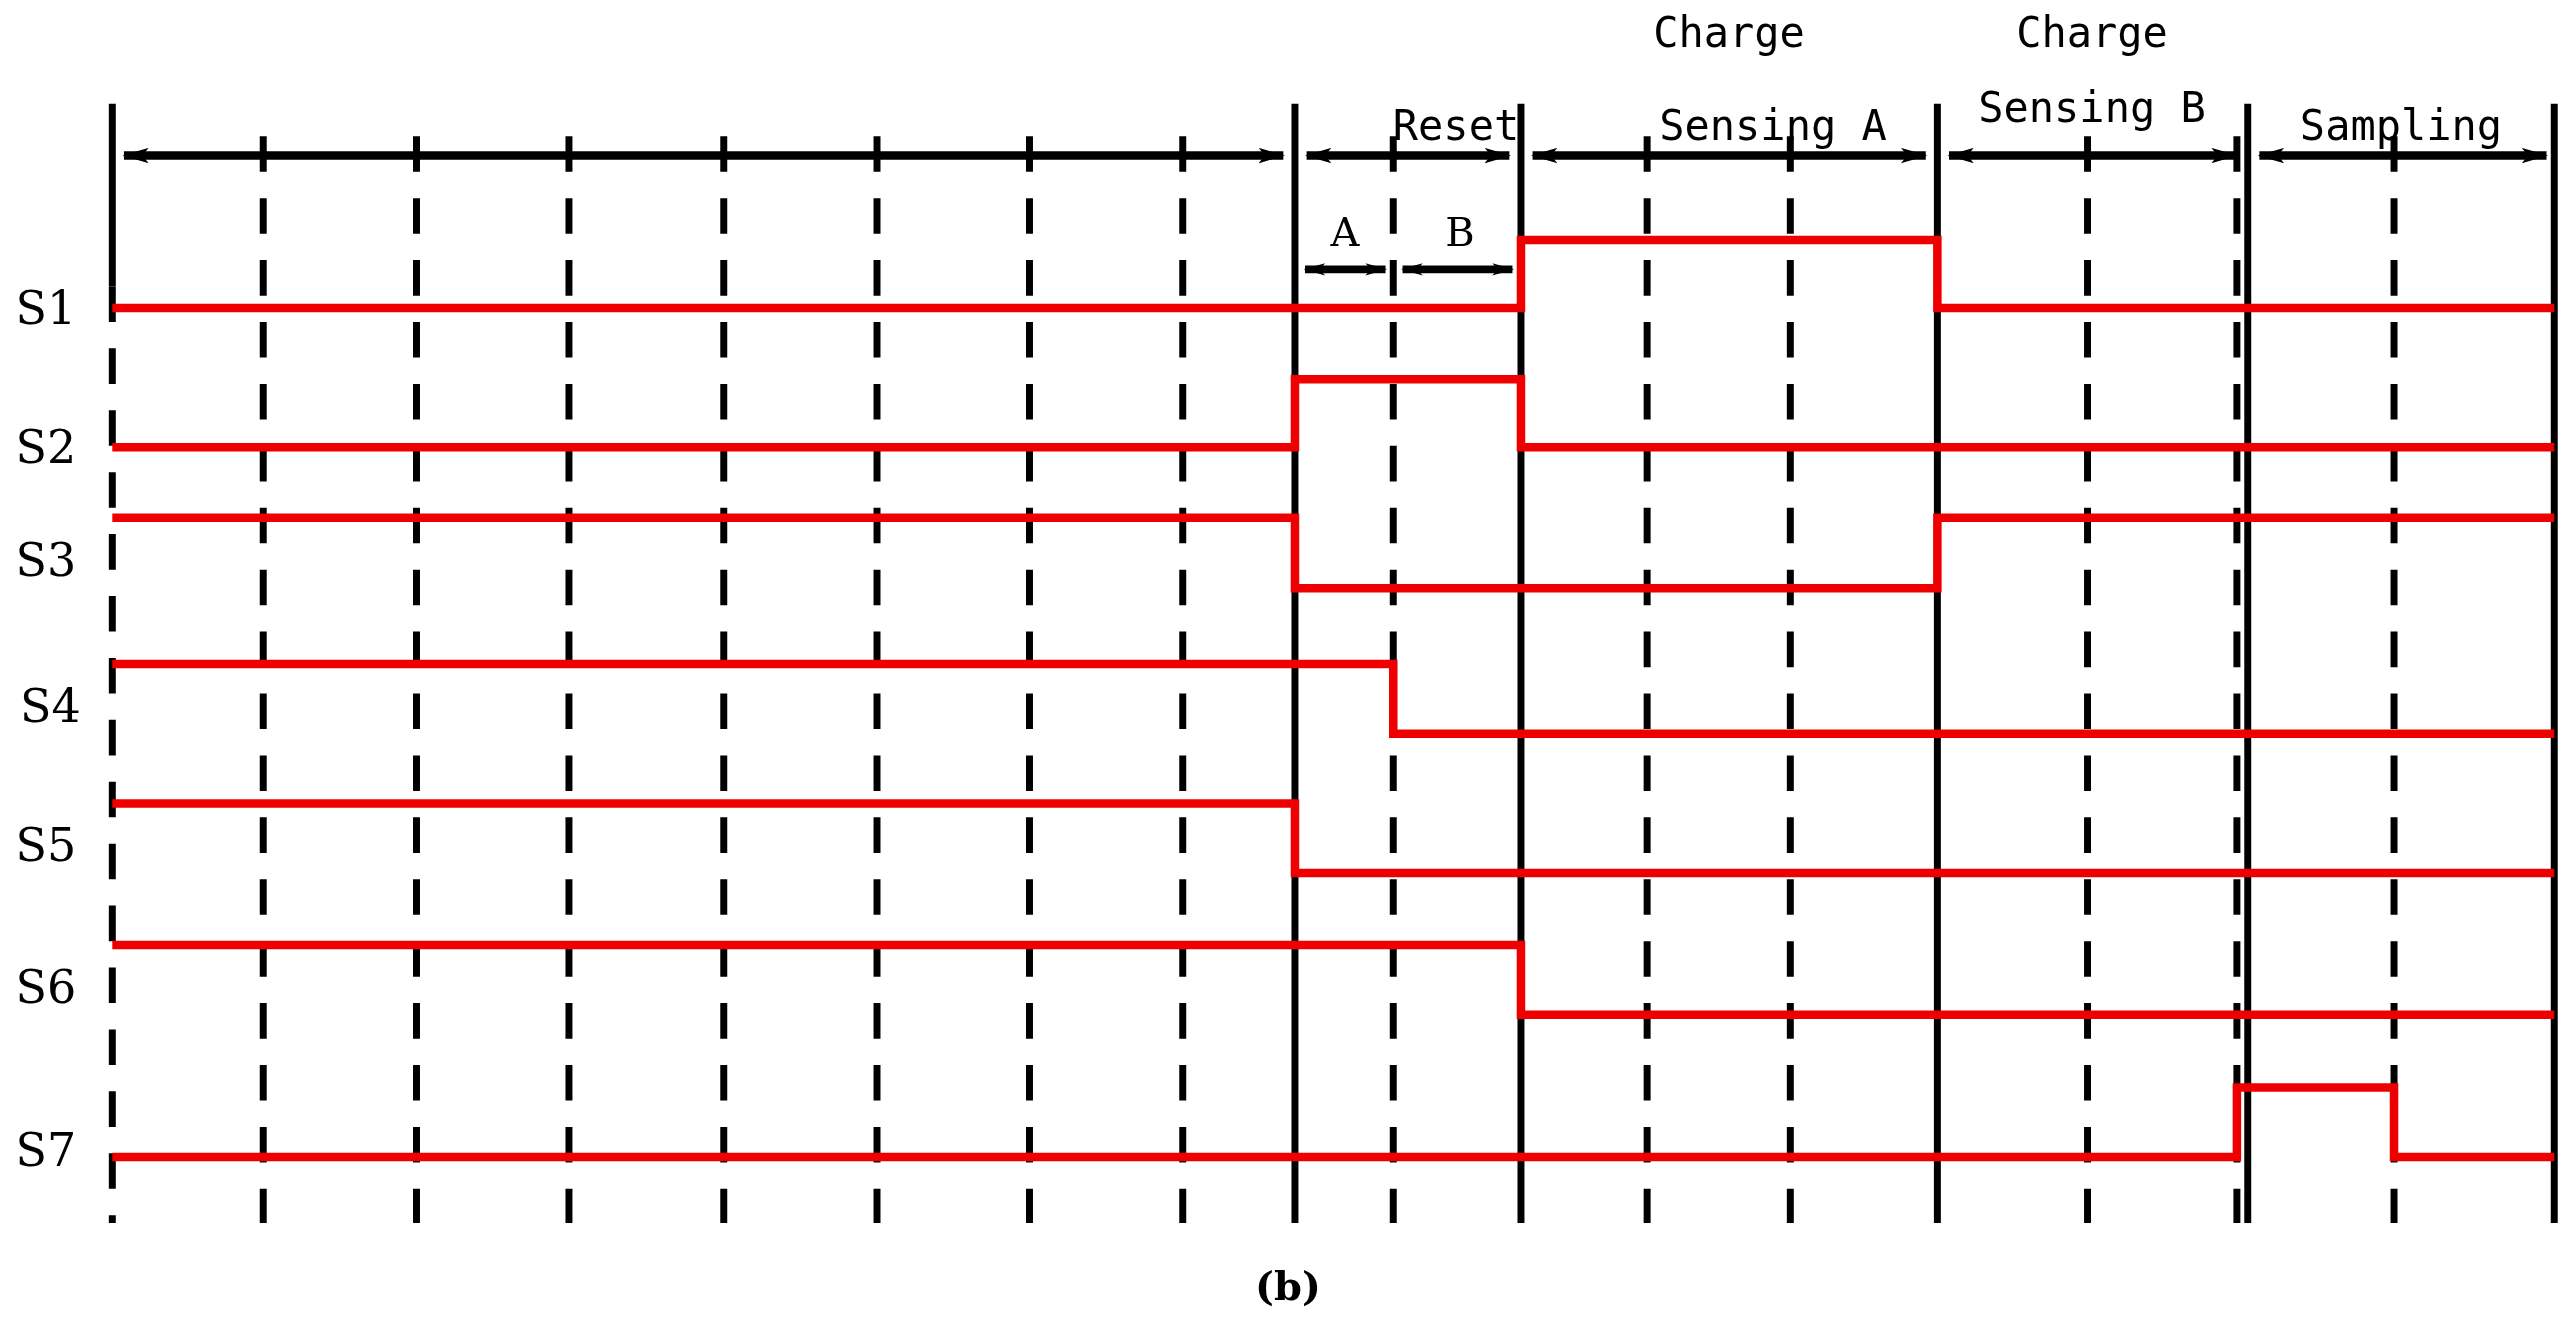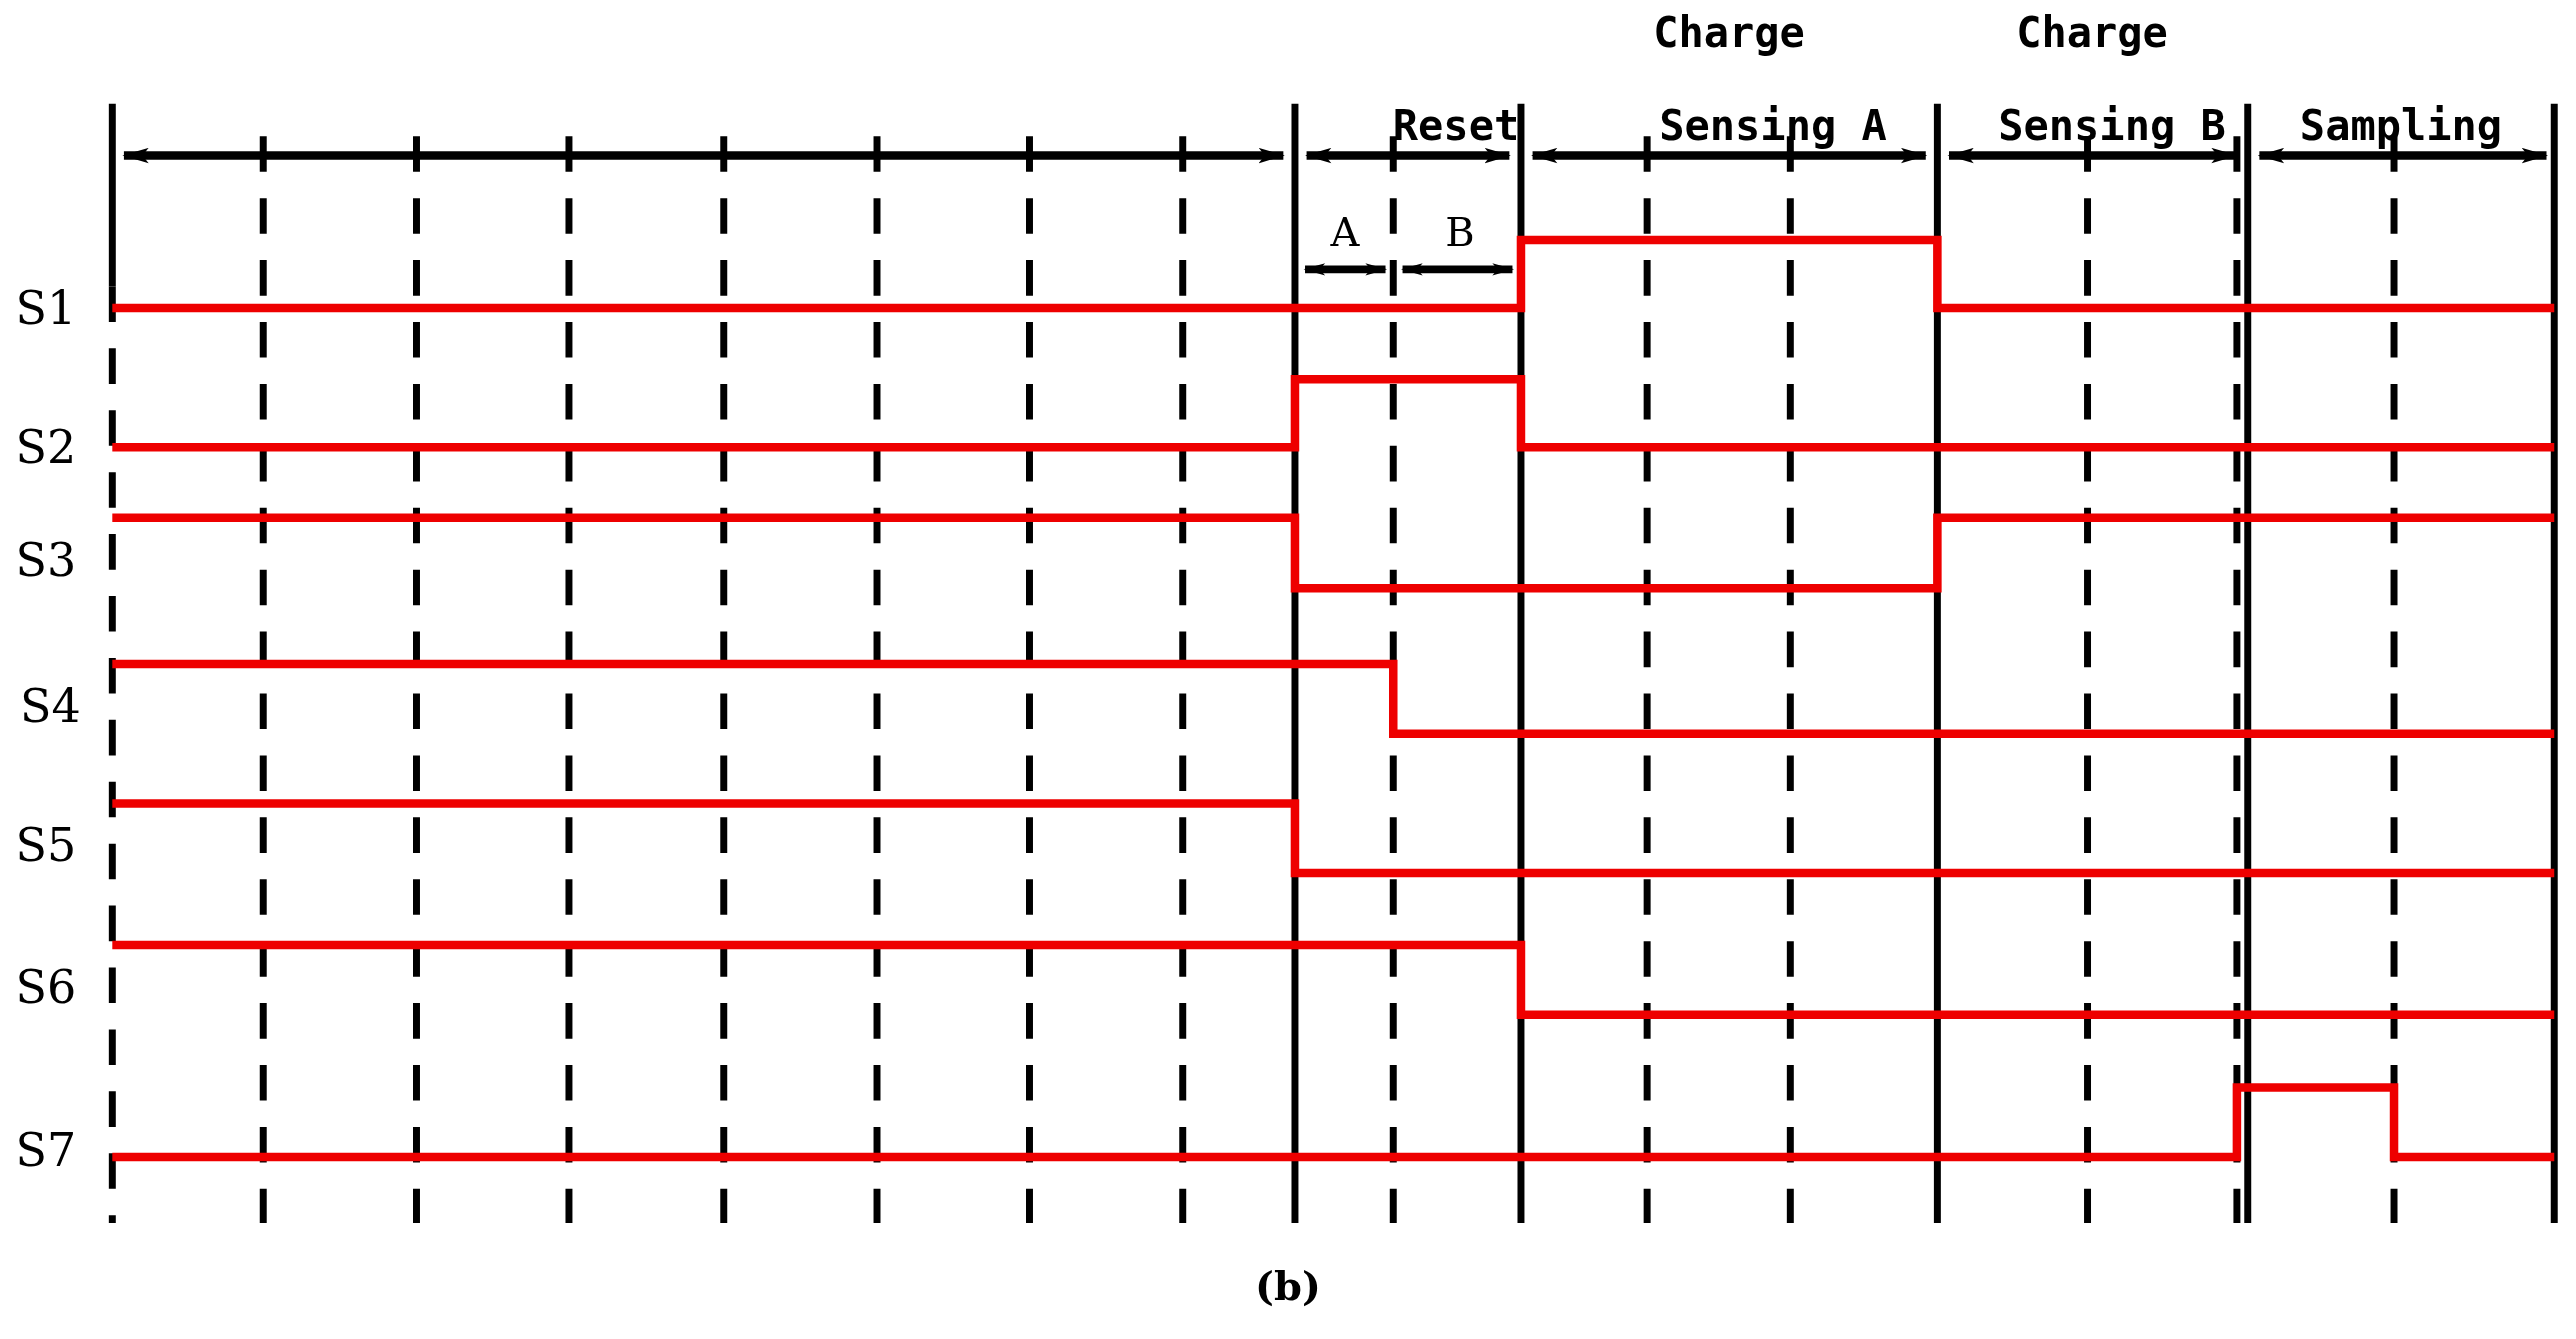--- a/index.html
+++ b/index.html
@@ -46,21 +46,20 @@
     transform: translateY(-50%);
   }
   .phase-label {
     position: absolute;
     font-family: "DejaVu Sans Mono", "Liberation Mono", monospace;
     font-size: 42px;
     color: #000000;
     white-space: nowrap;
     text-align: center;
     transform: translateX(-50%);
-    font-weight: bold;
   }
   .sub-label {
     position: absolute;
     font-family: "DejaVu Serif", "Liberation Serif", serif;
     font-size: 40px;
     color: #000000;
     white-space: nowrap;
     transform: translateX(-50%);
   }
 </style>
@@ -150,21 +149,21 @@
   <div class="sig-label" style="left:15.5px; top:987px;">S6</div>
   <div class="sig-label" style="left:15.5px; top:1130px;margin-top:20px;">S7</div>
 
 
   <div class="phase-label" style="left:1408px; top:101px;margin-left:48px;">Reset</div>
 
   <div class="phase-label" style="left:1729px; top:7.7px;">Charge</div>
   <div class="phase-label" style="left:1729px; top:101px;margin-left:44px;">Sensing A</div>
 
   <div class="phase-label" style="left:2092px; top:7.7px;">Charge</div>
-  <div class="phase-label" style="left:2092px; top:101px;margin-left:20px;">Sensing B</div>
+  <div class="phase-label" style="left:2092px; top:83px;">Sensing B</div>
 
   <div class="phase-label" style="left:2401px; top:101px;">Sampling</div>
 
   <div class="sub-label" style="left:1345px; top:209px;">A</div>
   <div class="sub-label" style="left:1460px; top:209px;">B</div>
 
   <div class="fig-caption">(b)</div>
 
 </div>
 

